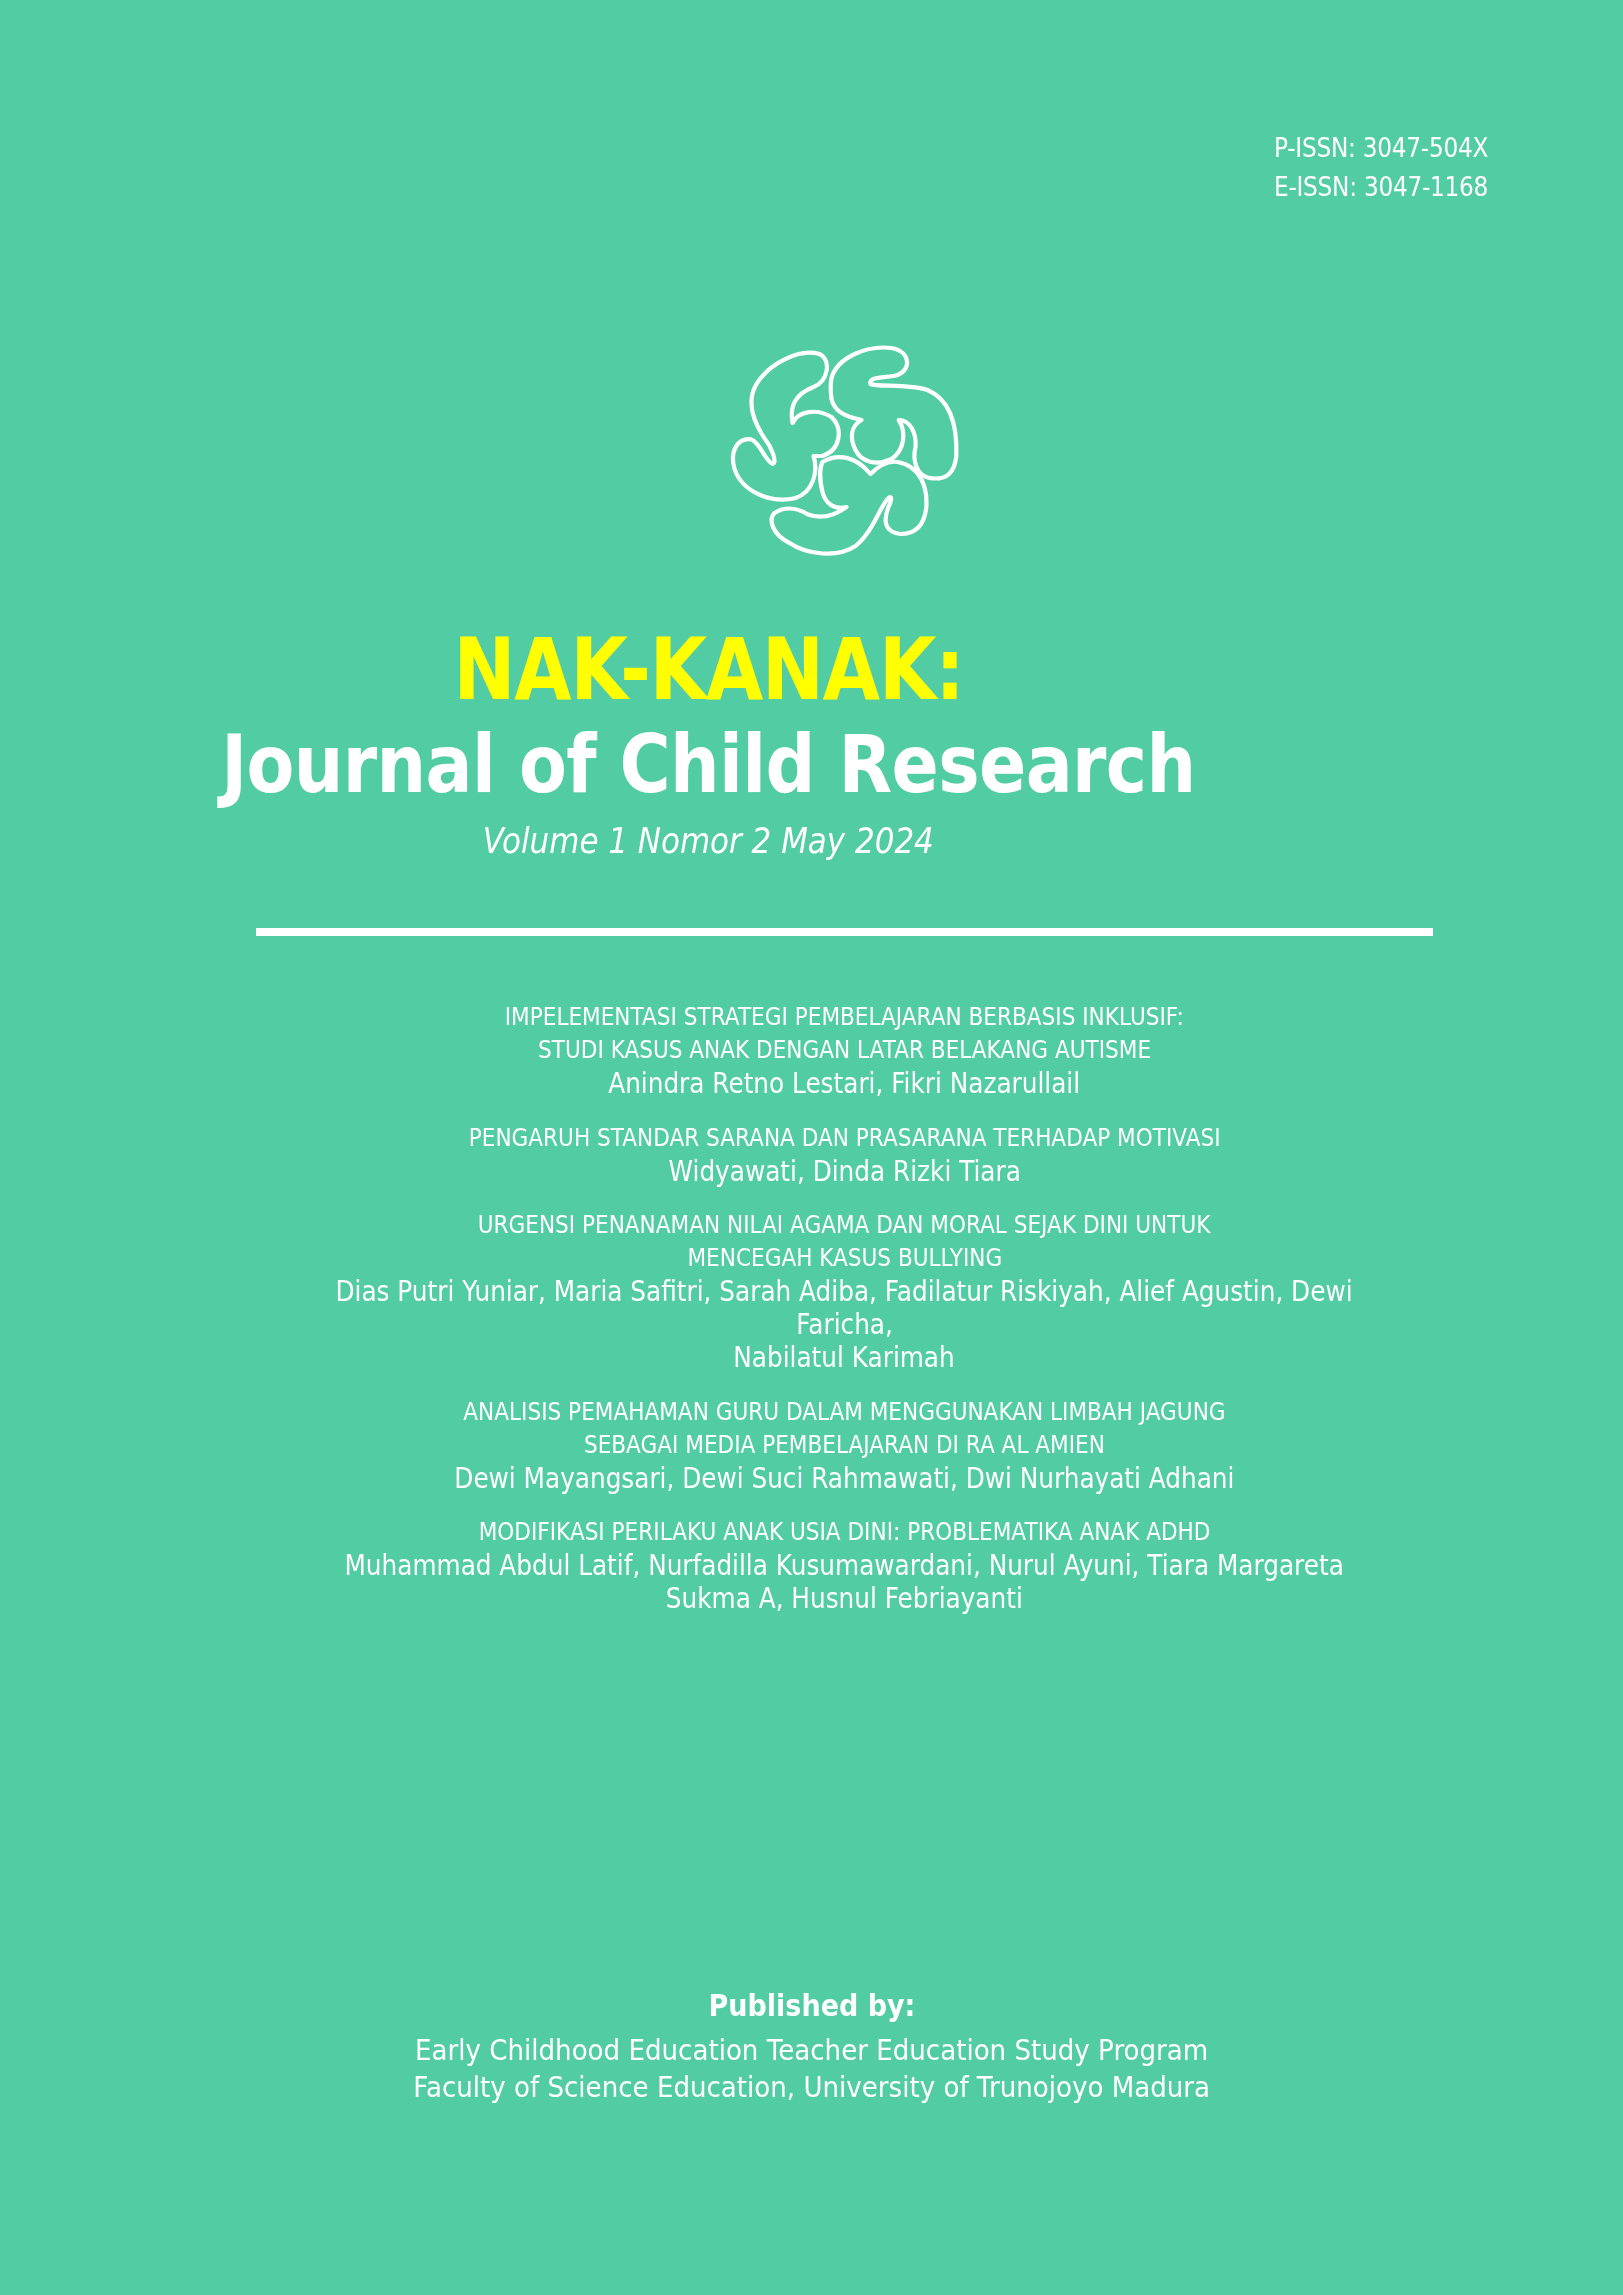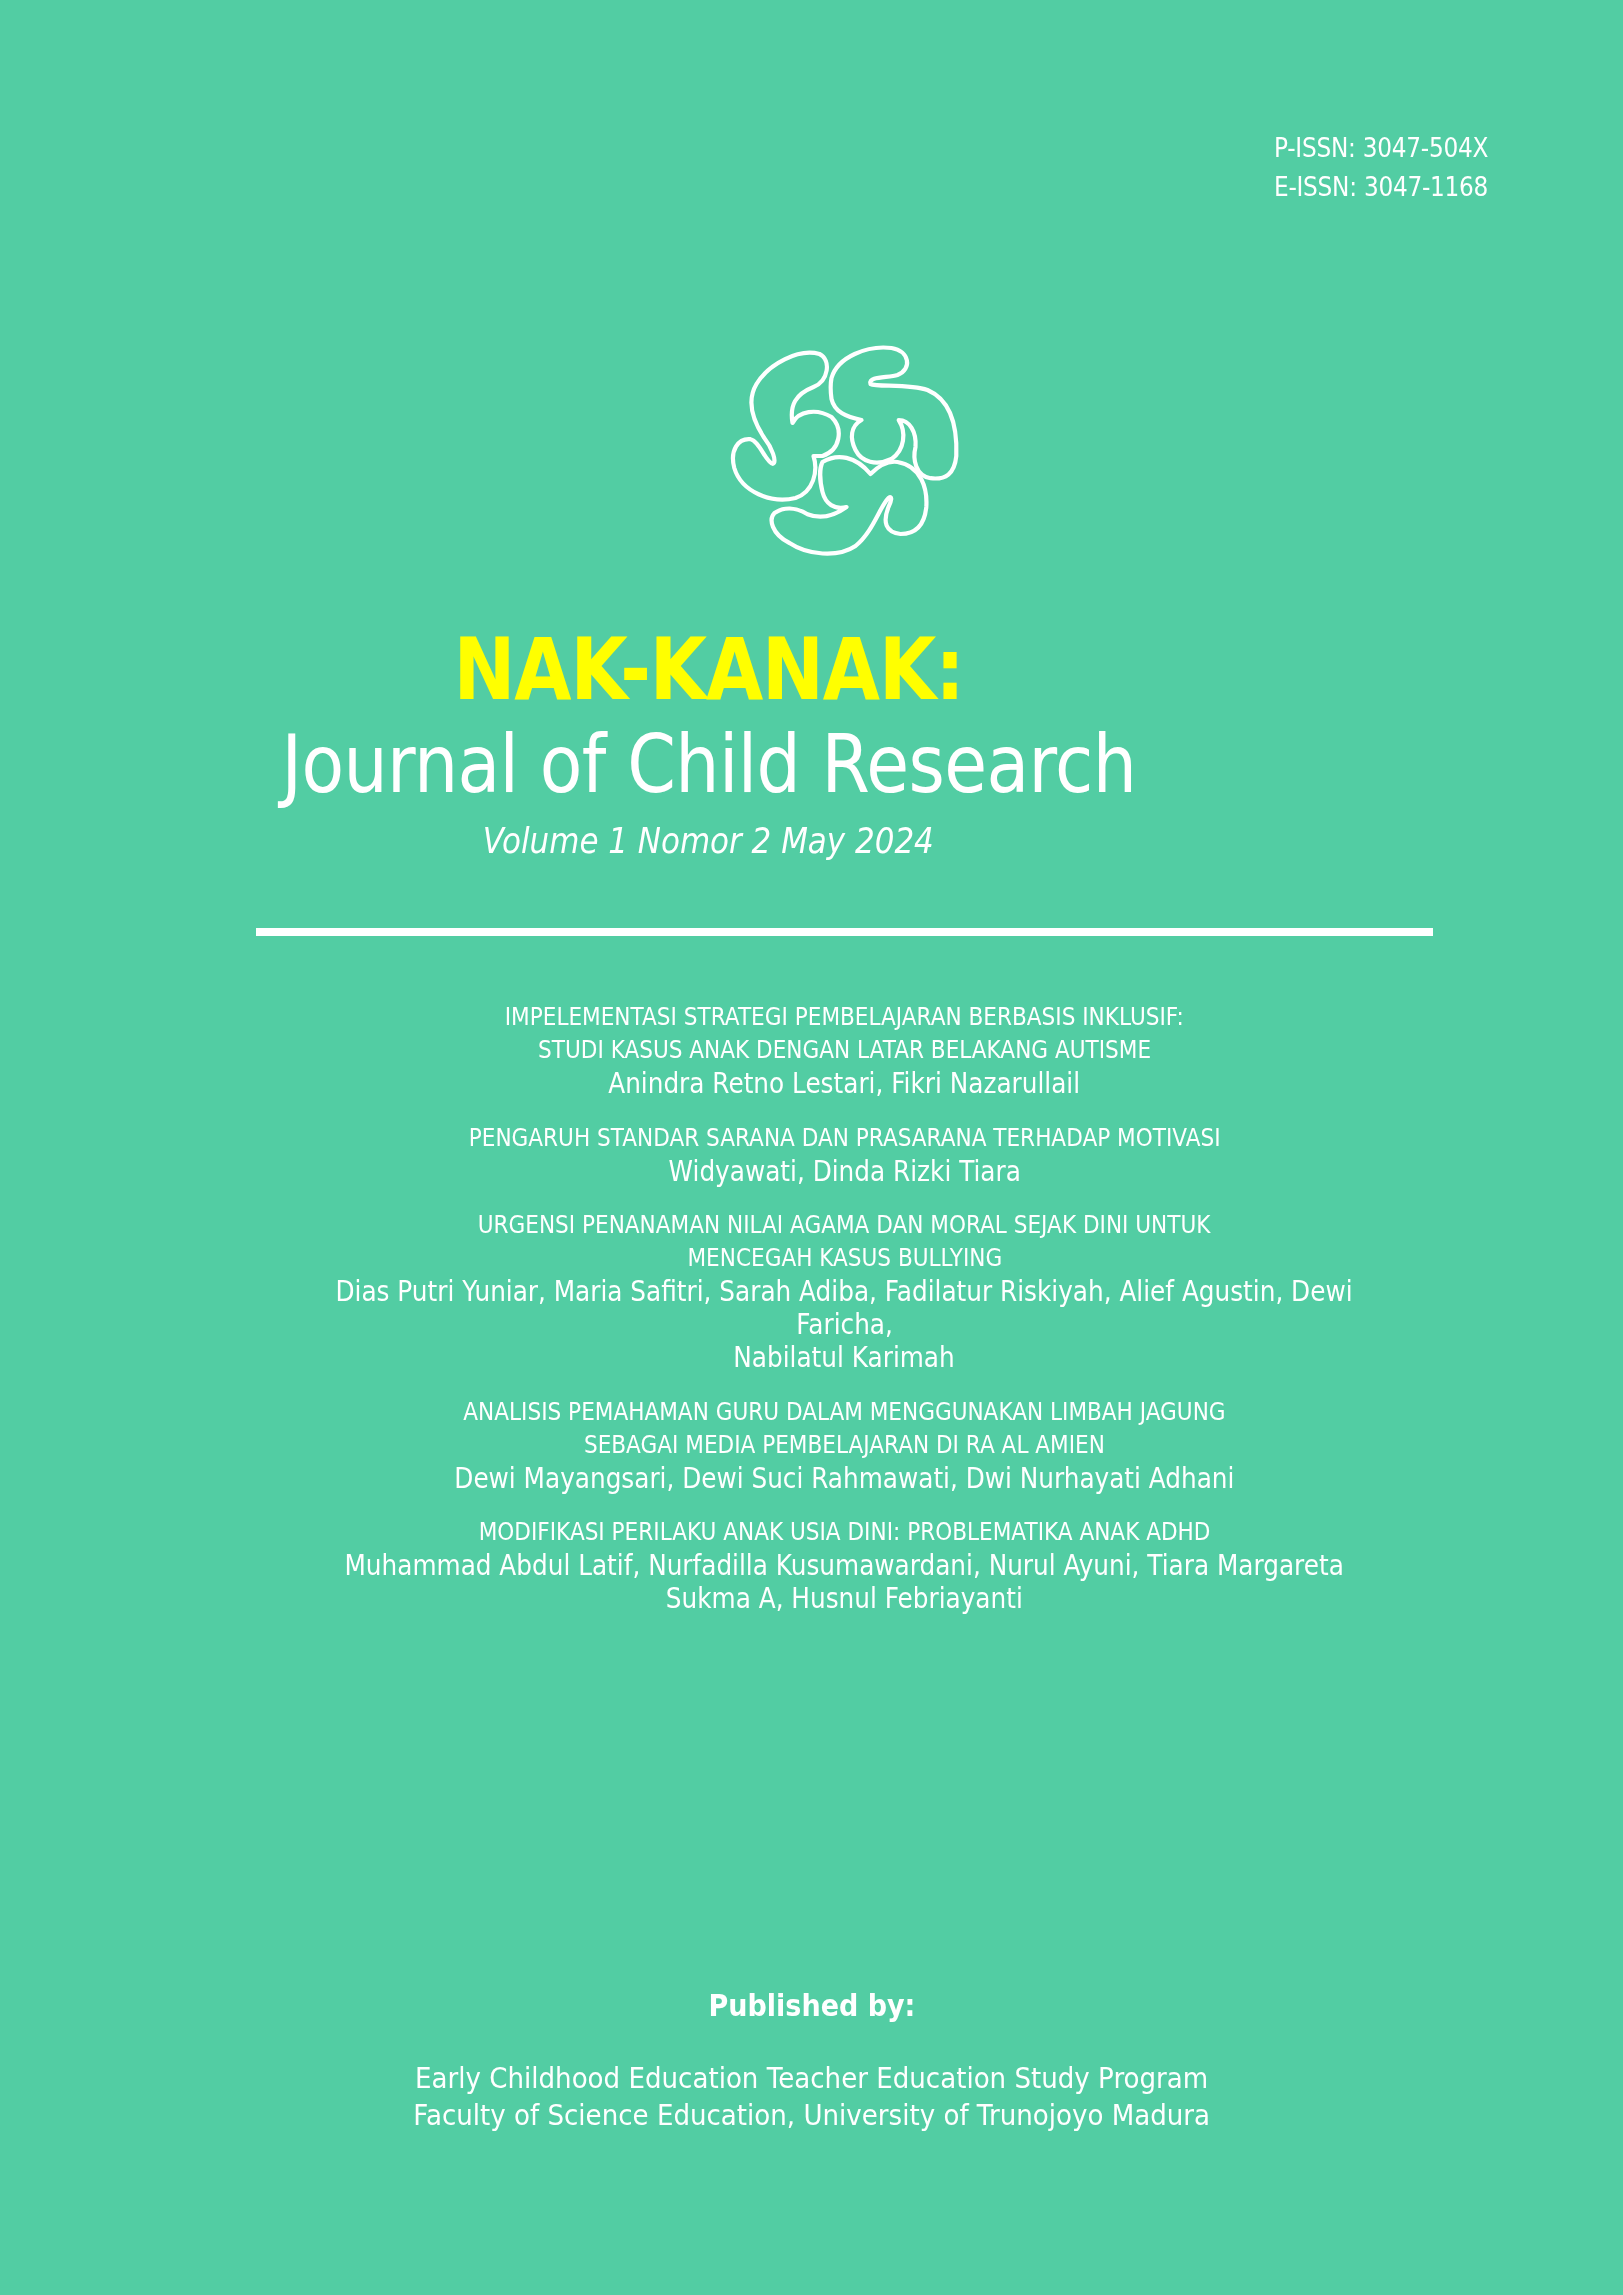--- a/index.html
+++ b/index.html
@@ -23,21 +23,21 @@
     position:absolute; left:0; width:1417px; text-align:center;
   }
   .brand {
     top:620px;
     font-size:86px; font-weight:bold; color:#ffff00;
     line-height:98px; letter-spacing:-1.3px;
   }
   .brand span, .subtitle span, .issue span { display:inline-block; transform:scaleX(0.86); }
   .subtitle {
     top:718px;
-    font-size:81px; line-height:92px; font-weight:normal; letter-spacing:-0.7px;
+    font-size:81px; line-height:92px; font-weight:bold; letter-spacing:-0.7px;
   }
   .issue {
     top:818px;
     font-size:36px; line-height:46px;font-style:italic;
   }
   .rule {
     position:absolute; left:256px; top:928px; width:1177px; height:7.9px;
     background:#ffffff;
   }
   .articles {
@@ -48,21 +48,21 @@
   .art-title {
     font-weight:normal; font-size:24px; line-height:33px;
     display:block;
   }
   .art-title .line, .art-authors .line { display:block; white-space:nowrap; }
   .art-title .line span, .art-authors .line span { display:inline-block; transform:scaleX(0.9); }
   .art-authors { font-size:27.5px; line-height:33px; display:block; }
   .publisher {
     position:absolute; left:0; width:1623px; top:1986px; text-align:center;
   }
-  .pub-label { font-weight:bold; font-size:30px; line-height:39px; margin-bottom:35px; }
+  .pub-label { font-weight:bold; font-size:30px; line-height:39px; margin-bottom:7px; }
   .pub-line { font-size:29px; line-height:37px; }
   .publisher span { display:inline-block; transform:scaleX(0.9); }
 </style>
 </head>
 <body>
 
 <div class="issn">
   <div>P-ISSN: 3047-504X</div>
   <div>E-ISSN: 3047-1168</div>
 </div>

